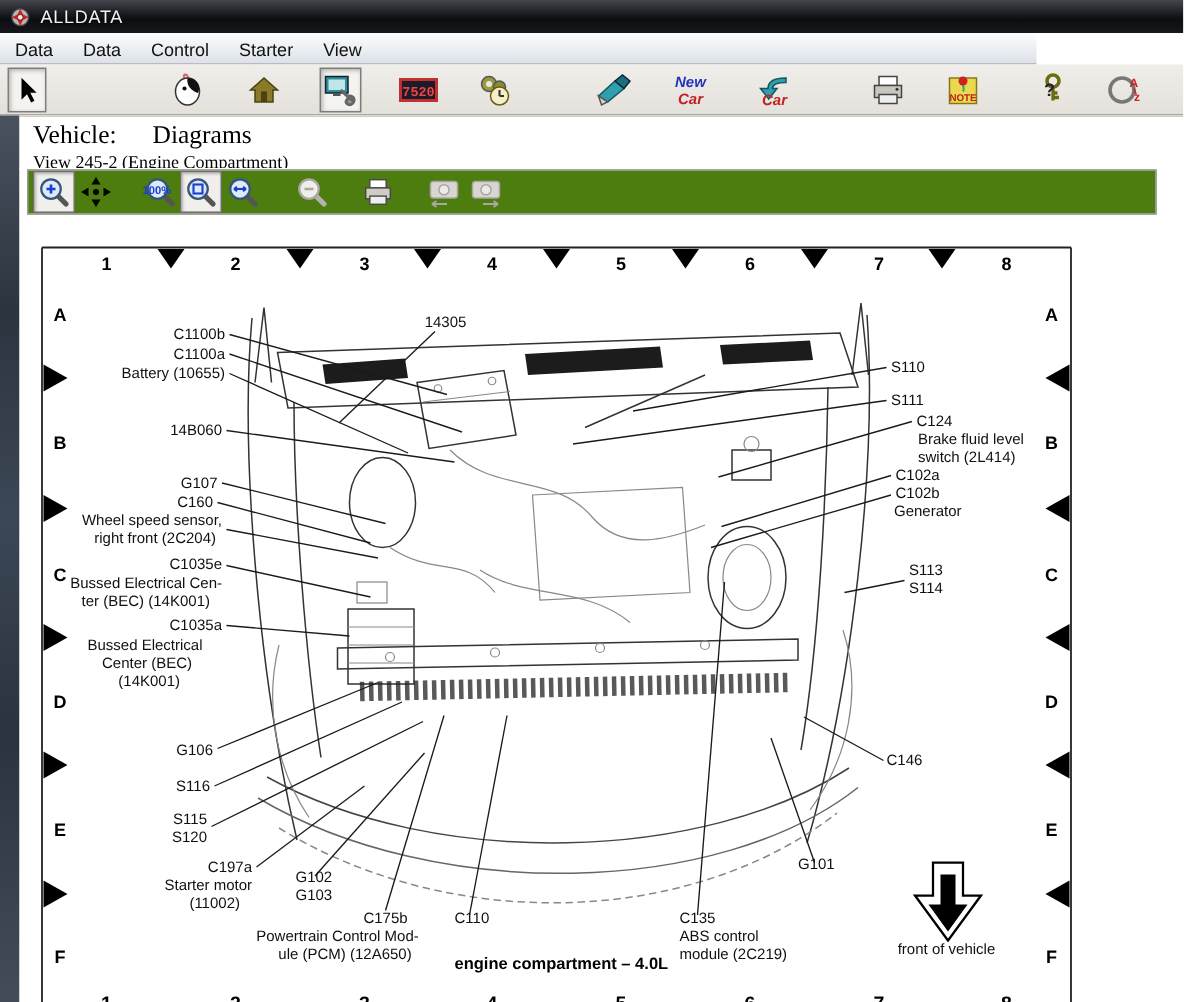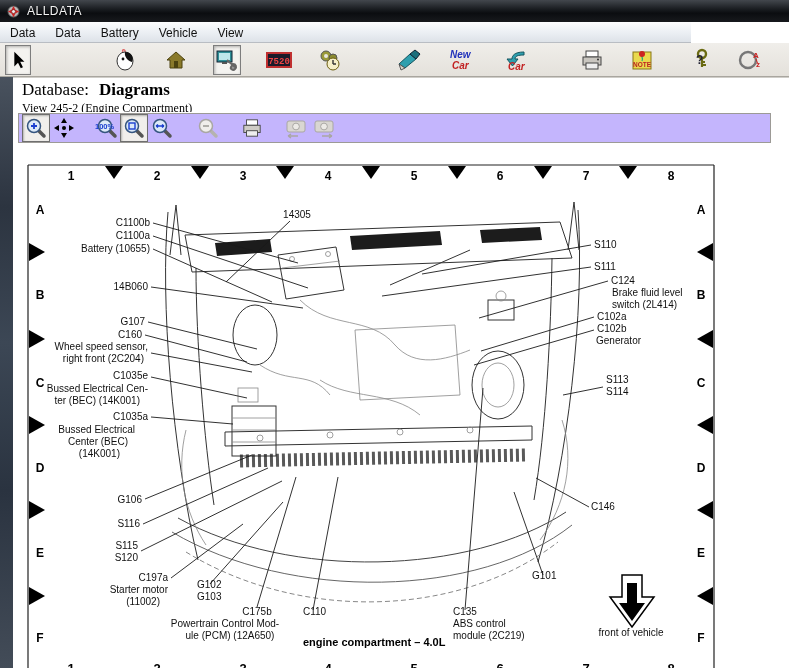--- a/index.html
+++ b/index.html
@@ -26,26 +26,26 @@
   .tbtn.pressed{border:1px solid #7d7d7d;background:#f4f3f0;box-shadow:inset 1px 1px 3px rgba(0,0,0,.28);}
   .tbtn svg{display:block;}
 
   
   .edgestrip{position:absolute;left:0;top:77px;width:13px;height:591px;
     background:linear-gradient(180deg,#49525e,#2c3440 22%,#3c4755 45%,#2a3340 70%,#434c58);}
 
   
   .heading{position:absolute;left:13px;top:77px;width:776px;height:35px;background:#fff;border-top:1px solid #cfcdc8;}
   .heading .t1{font-family:"Liberation Serif",serif;font-size:17px;color:#000;margin:2px 0 0 9px;}
-  .heading .t1 .v{margin-left:10px;font-weight:bold;}
+  .heading .t1 .v{margin-left:24px;}
   .heading .t2{font-family:"Liberation Serif",serif;font-size:12px;color:#000;margin:1px 0 0 9px;}
 
   
   .zoomwrap{position:absolute;left:13px;top:112px;width:776px;height:33px;background:#fff;}
-  .zoombar{position:absolute;left:5px;top:1px;width:753px;height:30px;background:#c4b5fd;
+  .zoombar{position:absolute;left:5px;top:1px;width:753px;height:30px;background:#4d7c0f;
     border:1px solid #9c9a96;display:flex;align-items:center;box-sizing:border-box;}
   .zbtn{width:28px;height:28px;border:none;background:transparent;padding:1px;display:flex;align-items:center;justify-content:center;}
   .zbtn.pressed{border:1px solid #6f6f6f;background:#f1efec;box-shadow:inset 1px 1px 2px rgba(0,0,0,.25);}
 
   
   #dia{position:absolute;left:13px;top:145px;background:#fff;}
   .lbl{font-family:"Liberation Sans",sans-serif;font-size:10px;fill:#101010;}
   .cap{font-family:"Liberation Sans",sans-serif;font-size:11px;font-weight:bold;fill:#000;}
   .gnum{font-family:"Liberation Sans",sans-serif;font-size:12px;font-weight:bold;fill:#000;text-anchor:middle;}
   .gnumB{font-family:"Liberation Sans",sans-serif;font-size:13px;font-weight:bold;fill:#000;text-anchor:middle;}
@@ -64,22 +64,22 @@
       <circle cx="8" cy="8" r="6" fill="#b8b8b8" stroke="#444" stroke-width="1"></circle>
       <path d="M8 2 L10 6 L14 8 L10 10 L8 14 L6 10 L2 8 L6 6 Z" fill="#c22"></path>
       <circle cx="8" cy="8" r="2" fill="#eee" stroke="#611" stroke-width=".6"></circle>
     </svg>
     <span>ALLDATA</span>
   </div>
 
   <div class="menubar">
     <span class="mi">Data</span>
     <span class="mi">Data</span>
-    <span class="mi">Battery</span>
-    <span class="mi">Vehicle</span>
+    <span class="mi">Control</span>
+    <span class="mi">Starter</span>
     <span class="mi">View</span>
   </div>
 
   <div class="toolbar">
     <button class="tbtn pressed" style="margin-left:5px">
       <svg width="22" height="22" viewBox="0 0 24 24">
         <path d="M8 3 L8 19 L12 15 L15 21 L17.4 19.8 L14.4 14 L19 14 Z" fill="#000"></path>
       </svg>
     </button>
     <button class="tbtn" style="margin-left:58px">
@@ -177,21 +177,21 @@
         <rect x="1" y="15" width="26" height="5" rx="2" fill="#cfc690" stroke="#554"></rect>
         <circle cx="7" cy="20" r="2.4" fill="#444"></circle>
         <circle cx="21" cy="20" r="2.4" fill="#444"></circle>
       </svg>
     </button>
   </div>
 
   <div class="edgestrip"></div>
 
   <div class="heading">
-    <div class="t1"><span>Database:</span><span class="v">Diagrams</span></div>
+    <div class="t1"><span>Vehicle:</span><span class="v">Diagrams</span></div>
     <div class="t2">View 245-2 (Engine Compartment)</div>
   </div>
 
   <div class="zoomwrap">
     <div class="zoombar">
       <button class="zbtn pressed" style="margin-left:3px">
         <svg width="22" height="22" viewBox="0 0 22 22">
           <line x1="13.5" y1="13.5" x2="19" y2="19" stroke="#555" stroke-width="3.5" stroke-linecap="round"></line>
           <circle cx="9" cy="9" r="6.5" fill="#dce9f8" stroke="#35557f" stroke-width="1.5"></circle>
           <path d="M9 6 L9 12 M6 9 L12 9" stroke="#1a3fd0" stroke-width="1.8"></path>

